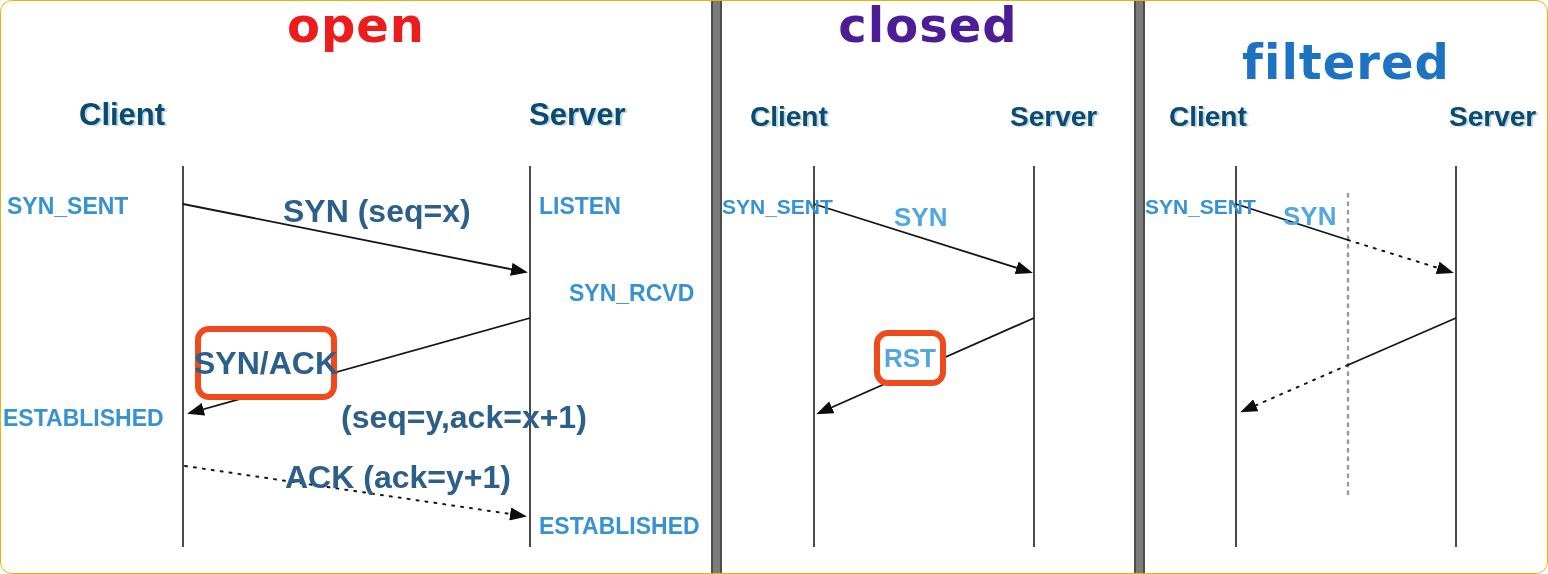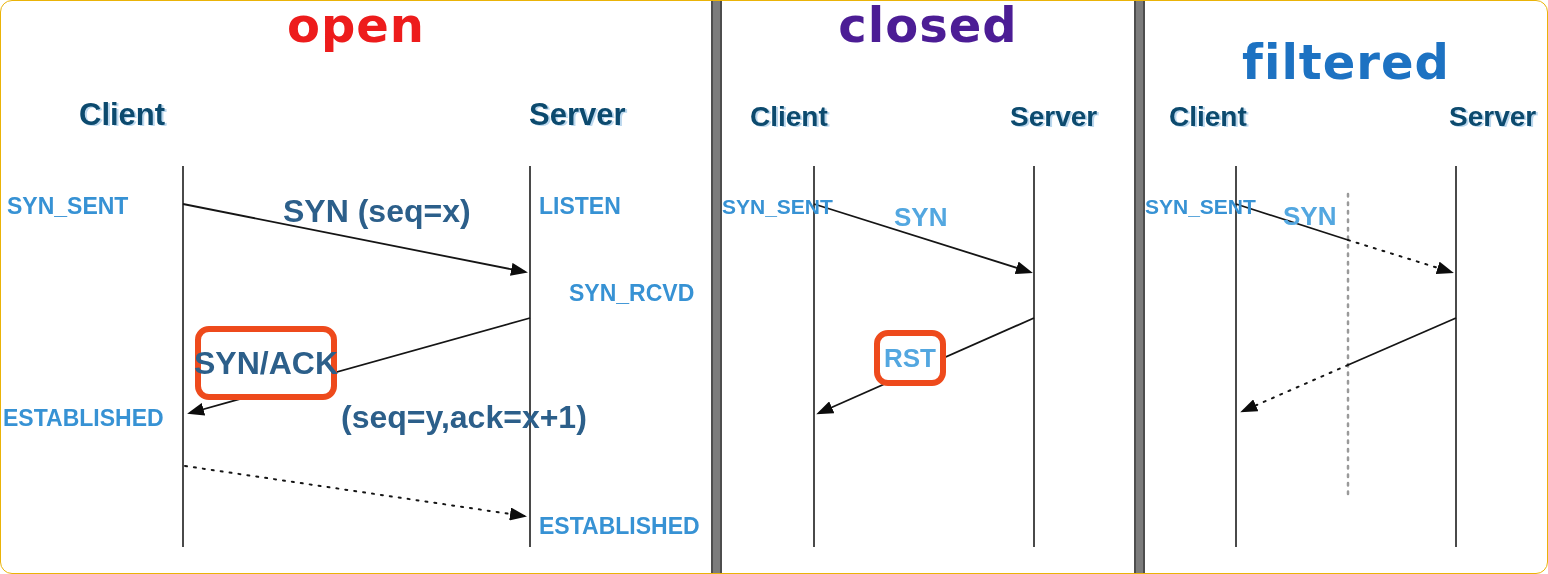--- a/index.html
+++ b/index.html
@@ -73,20 +73,21 @@
     <div class="state" style="left:538px;top:192px;">LISTEN</div>
     <div class="state" style="left:568px;top:279px;">SYN_RCVD</div>
     <div class="state ta-r" style="left:2px;top:404px;width:174px;">ESTABLISHED</div>
     <div class="state" style="left:538px;top:512px;">ESTABLISHED</div>
 
     <div class="msg m-dark" style="left:282px;top:192px;">SYN (seq=x)</div>
     <div class="hl-box hl-synack">
       <span class="msg m-dark">SYN/ACK</span>
     </div>
     <div class="msg m-dark" style="left:340px;top:355px;margin-top:43px;">(seq=y,ack=x+1)</div>
+    <div class="msg m-dark" style="left:284px;top:458px;">ACK (ack=y+1)</div>
   </section>
 
   <div class="divider"></div>
 
   <section class="panel p2">
     <h1 class="title t-closed">closed</h1>
     <div class="actor" style="left:28px;">Client</div>
     <div class="actor" style="left:288px;">Server</div>
 
     <svg class="layer" width="412" height="560" viewBox="0 0 412 560">

